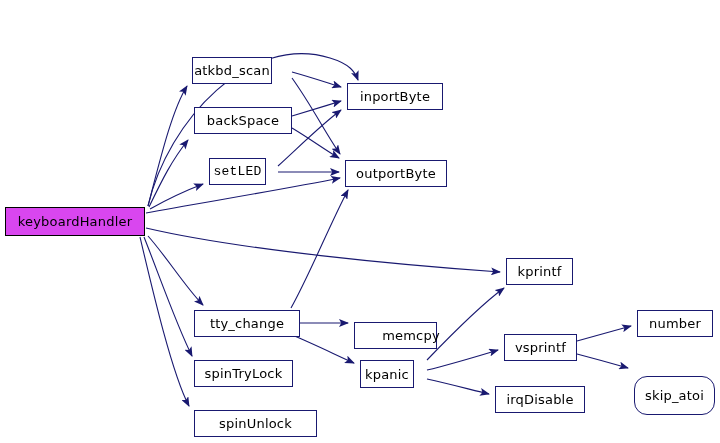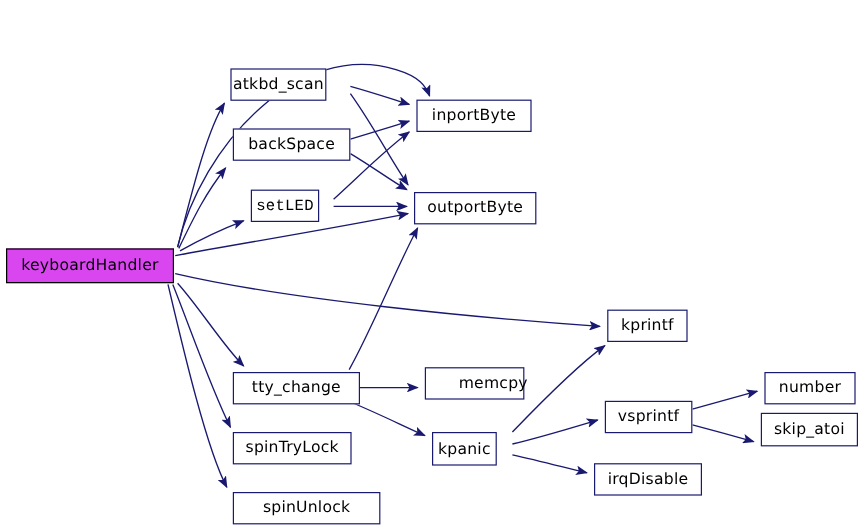--- a/index.html
+++ b/index.html
@@ -67,36 +67,36 @@
       </div>
       <div class="node" style="left: 345px; top: 160px; width: 102px; height: 27px;">
         <span>outportByte</span>
       </div>
       <div class="node" style="left: 506px; top: 258px; width: 67px; height: 27px;">
         <span>kprintf</span>
       </div>
       <div class="node" style="left: 194px; top: 310px; width: 106px; height: 27px;">
         <span>tty_change</span>
       </div>
-      <div class="node" style="left: 354px; top: 306px; width: 83px; height: 27px; padding-left: 31px;">
+      <div class="node" style="left: 354px; top: 322px; width: 83px; height: 27px; padding-left: 31px;">
         <span>memcpy</span>
       </div>
       <div class="node" style="left: 504px; top: 334px; width: 73px; height: 27px;">
         <span>vsprintf</span>
       </div>
       <div class="node" style="left: 637px; top: 310px; width: 76px; height: 27px;">
         <span>number</span>
       </div>
       <div class="node" style="left: 194px; top: 360px; width: 99px; height: 27px;">
         <span>spinTryLock</span>
       </div>
       <div class="node" style="left: 360px; top: 360px; width: 54px; height: 28px;">
         <span>kpanic</span>
       </div>
-      <div class="node" style="left: 634px; top: 344px; width: 81px; height: 28px;">
+      <div class="node" style="left: 634px; top: 376px; width: 81px; height: 39px; border-radius: 13px;">
         <span>skip_atoi</span>
       </div>
       <div class="node" style="left: 194px; top: 410px; width: 123px; height: 27px;">
         <span>spinUnlock</span>
       </div>
       <div class="node" style="left: 495px; top: 386px; width: 90px; height: 27px;">
         <span>irqDisable</span>
       </div>
     </div>
 </div>

